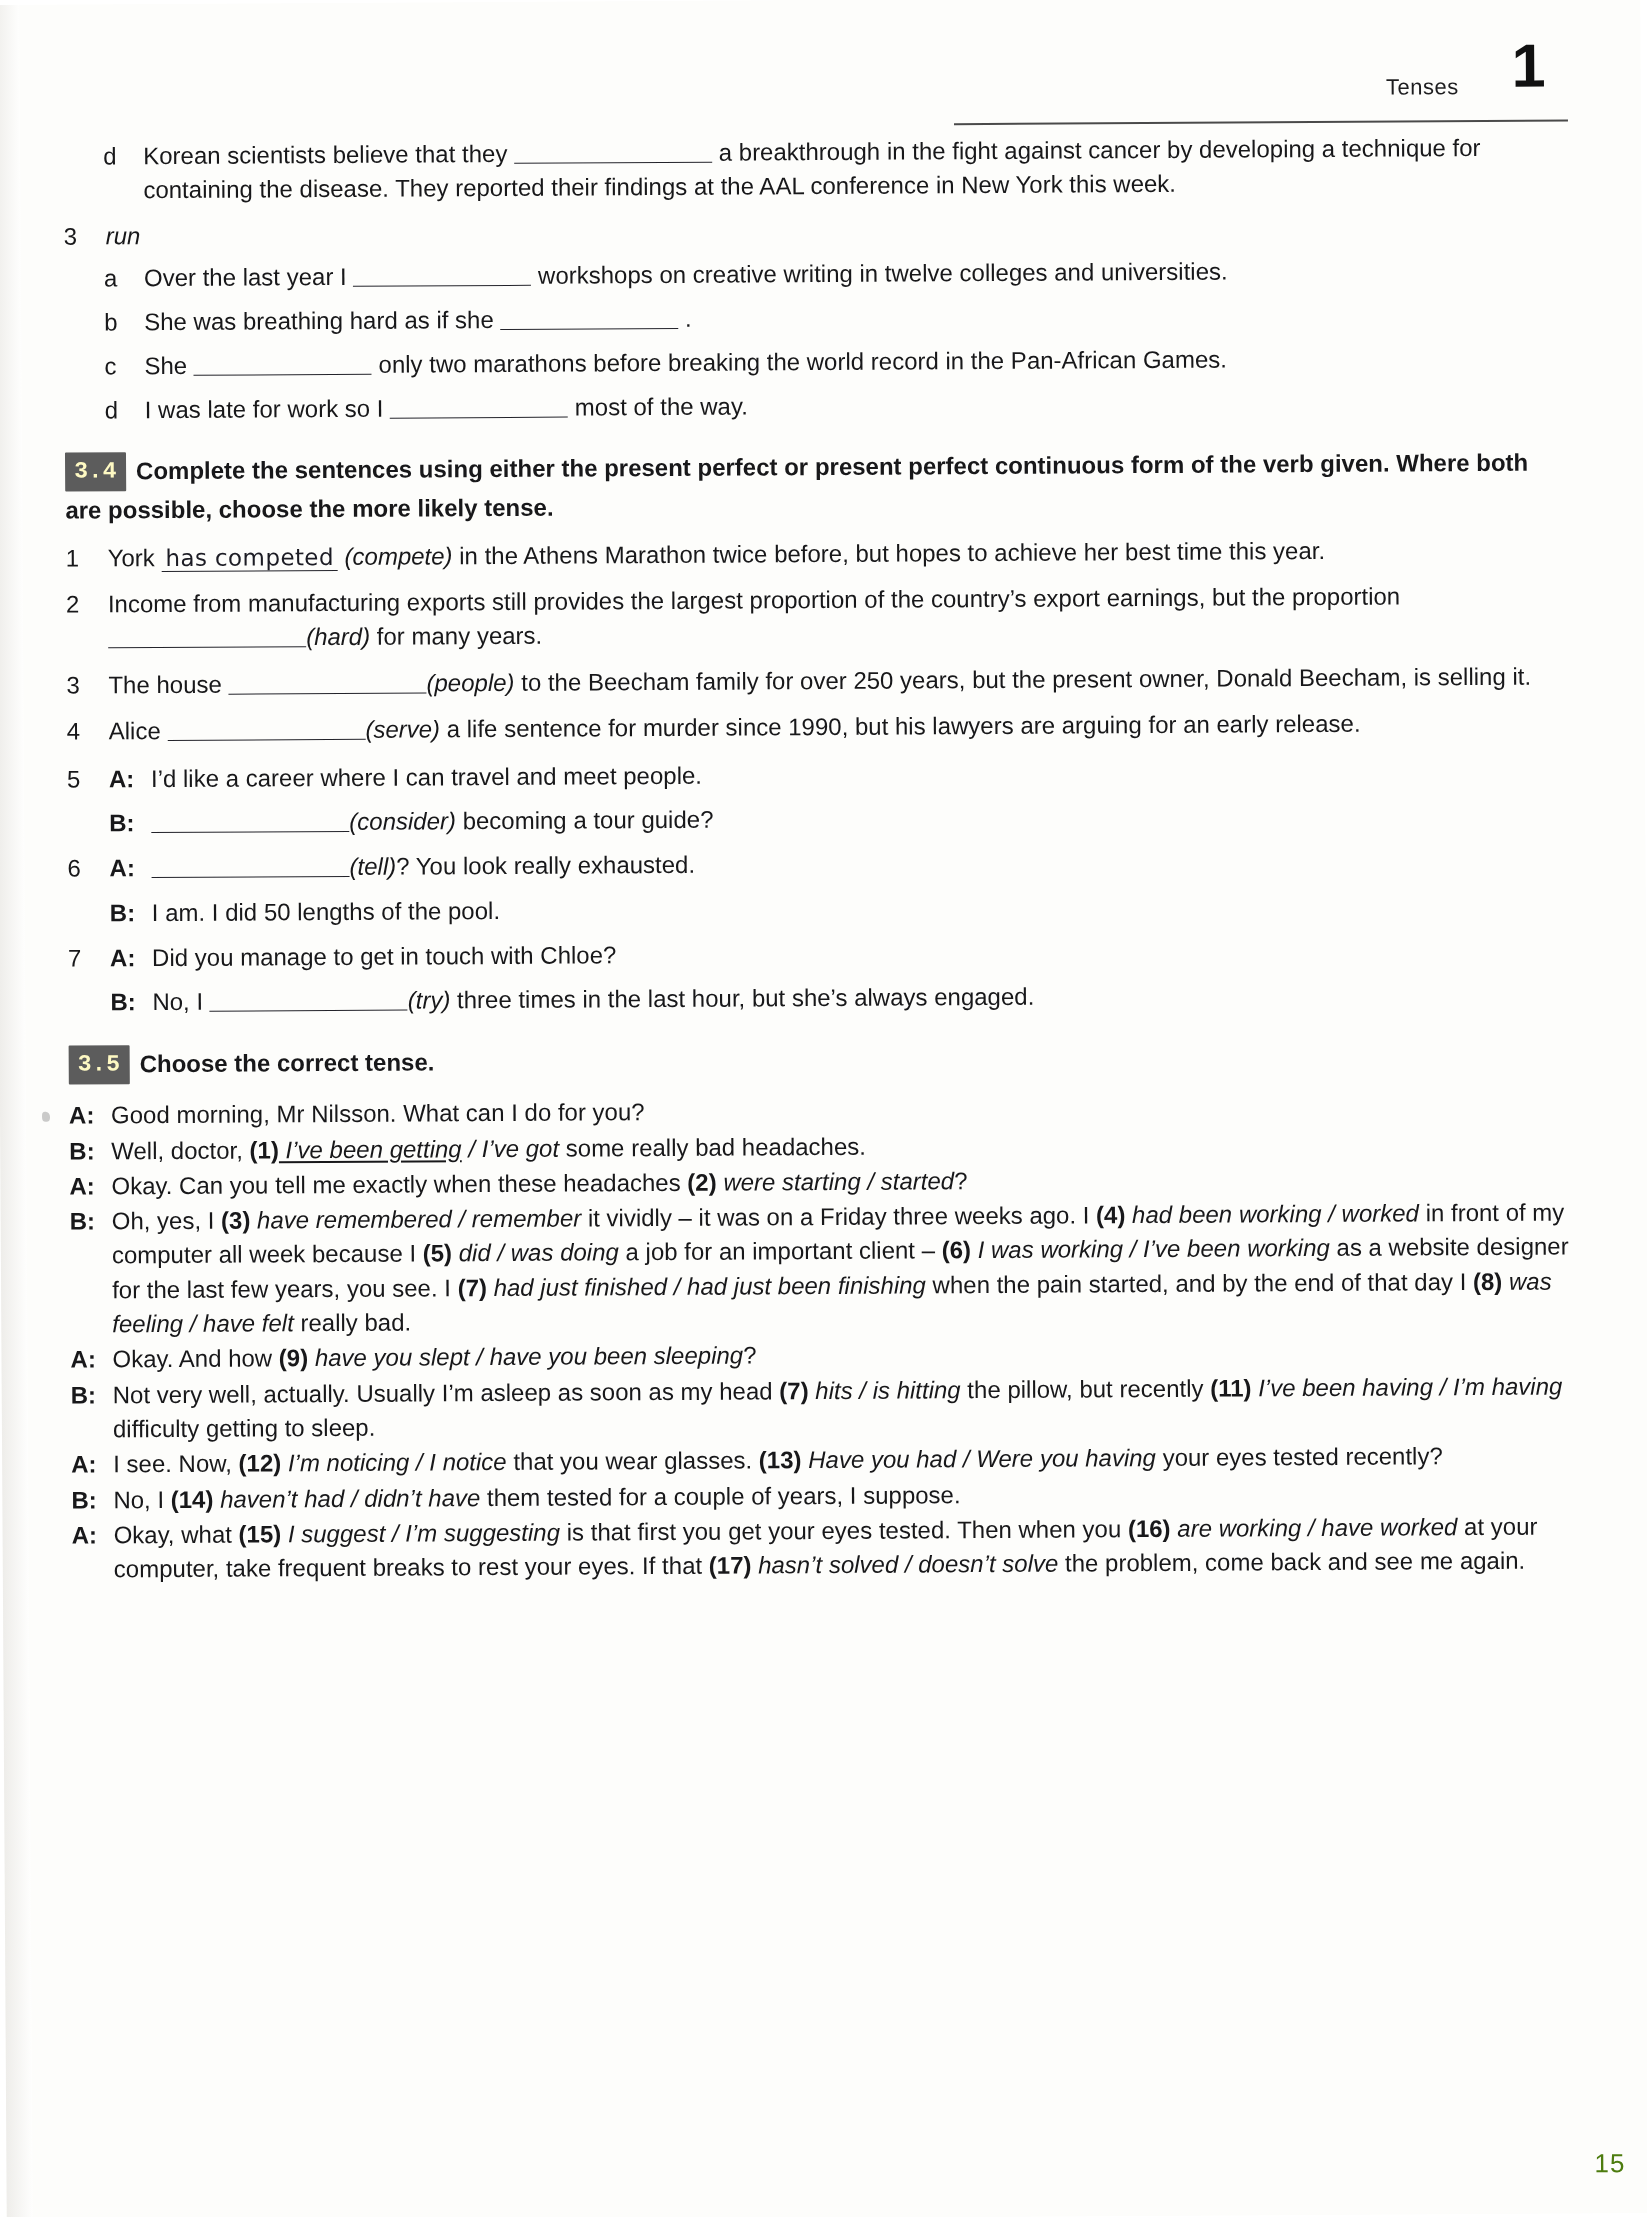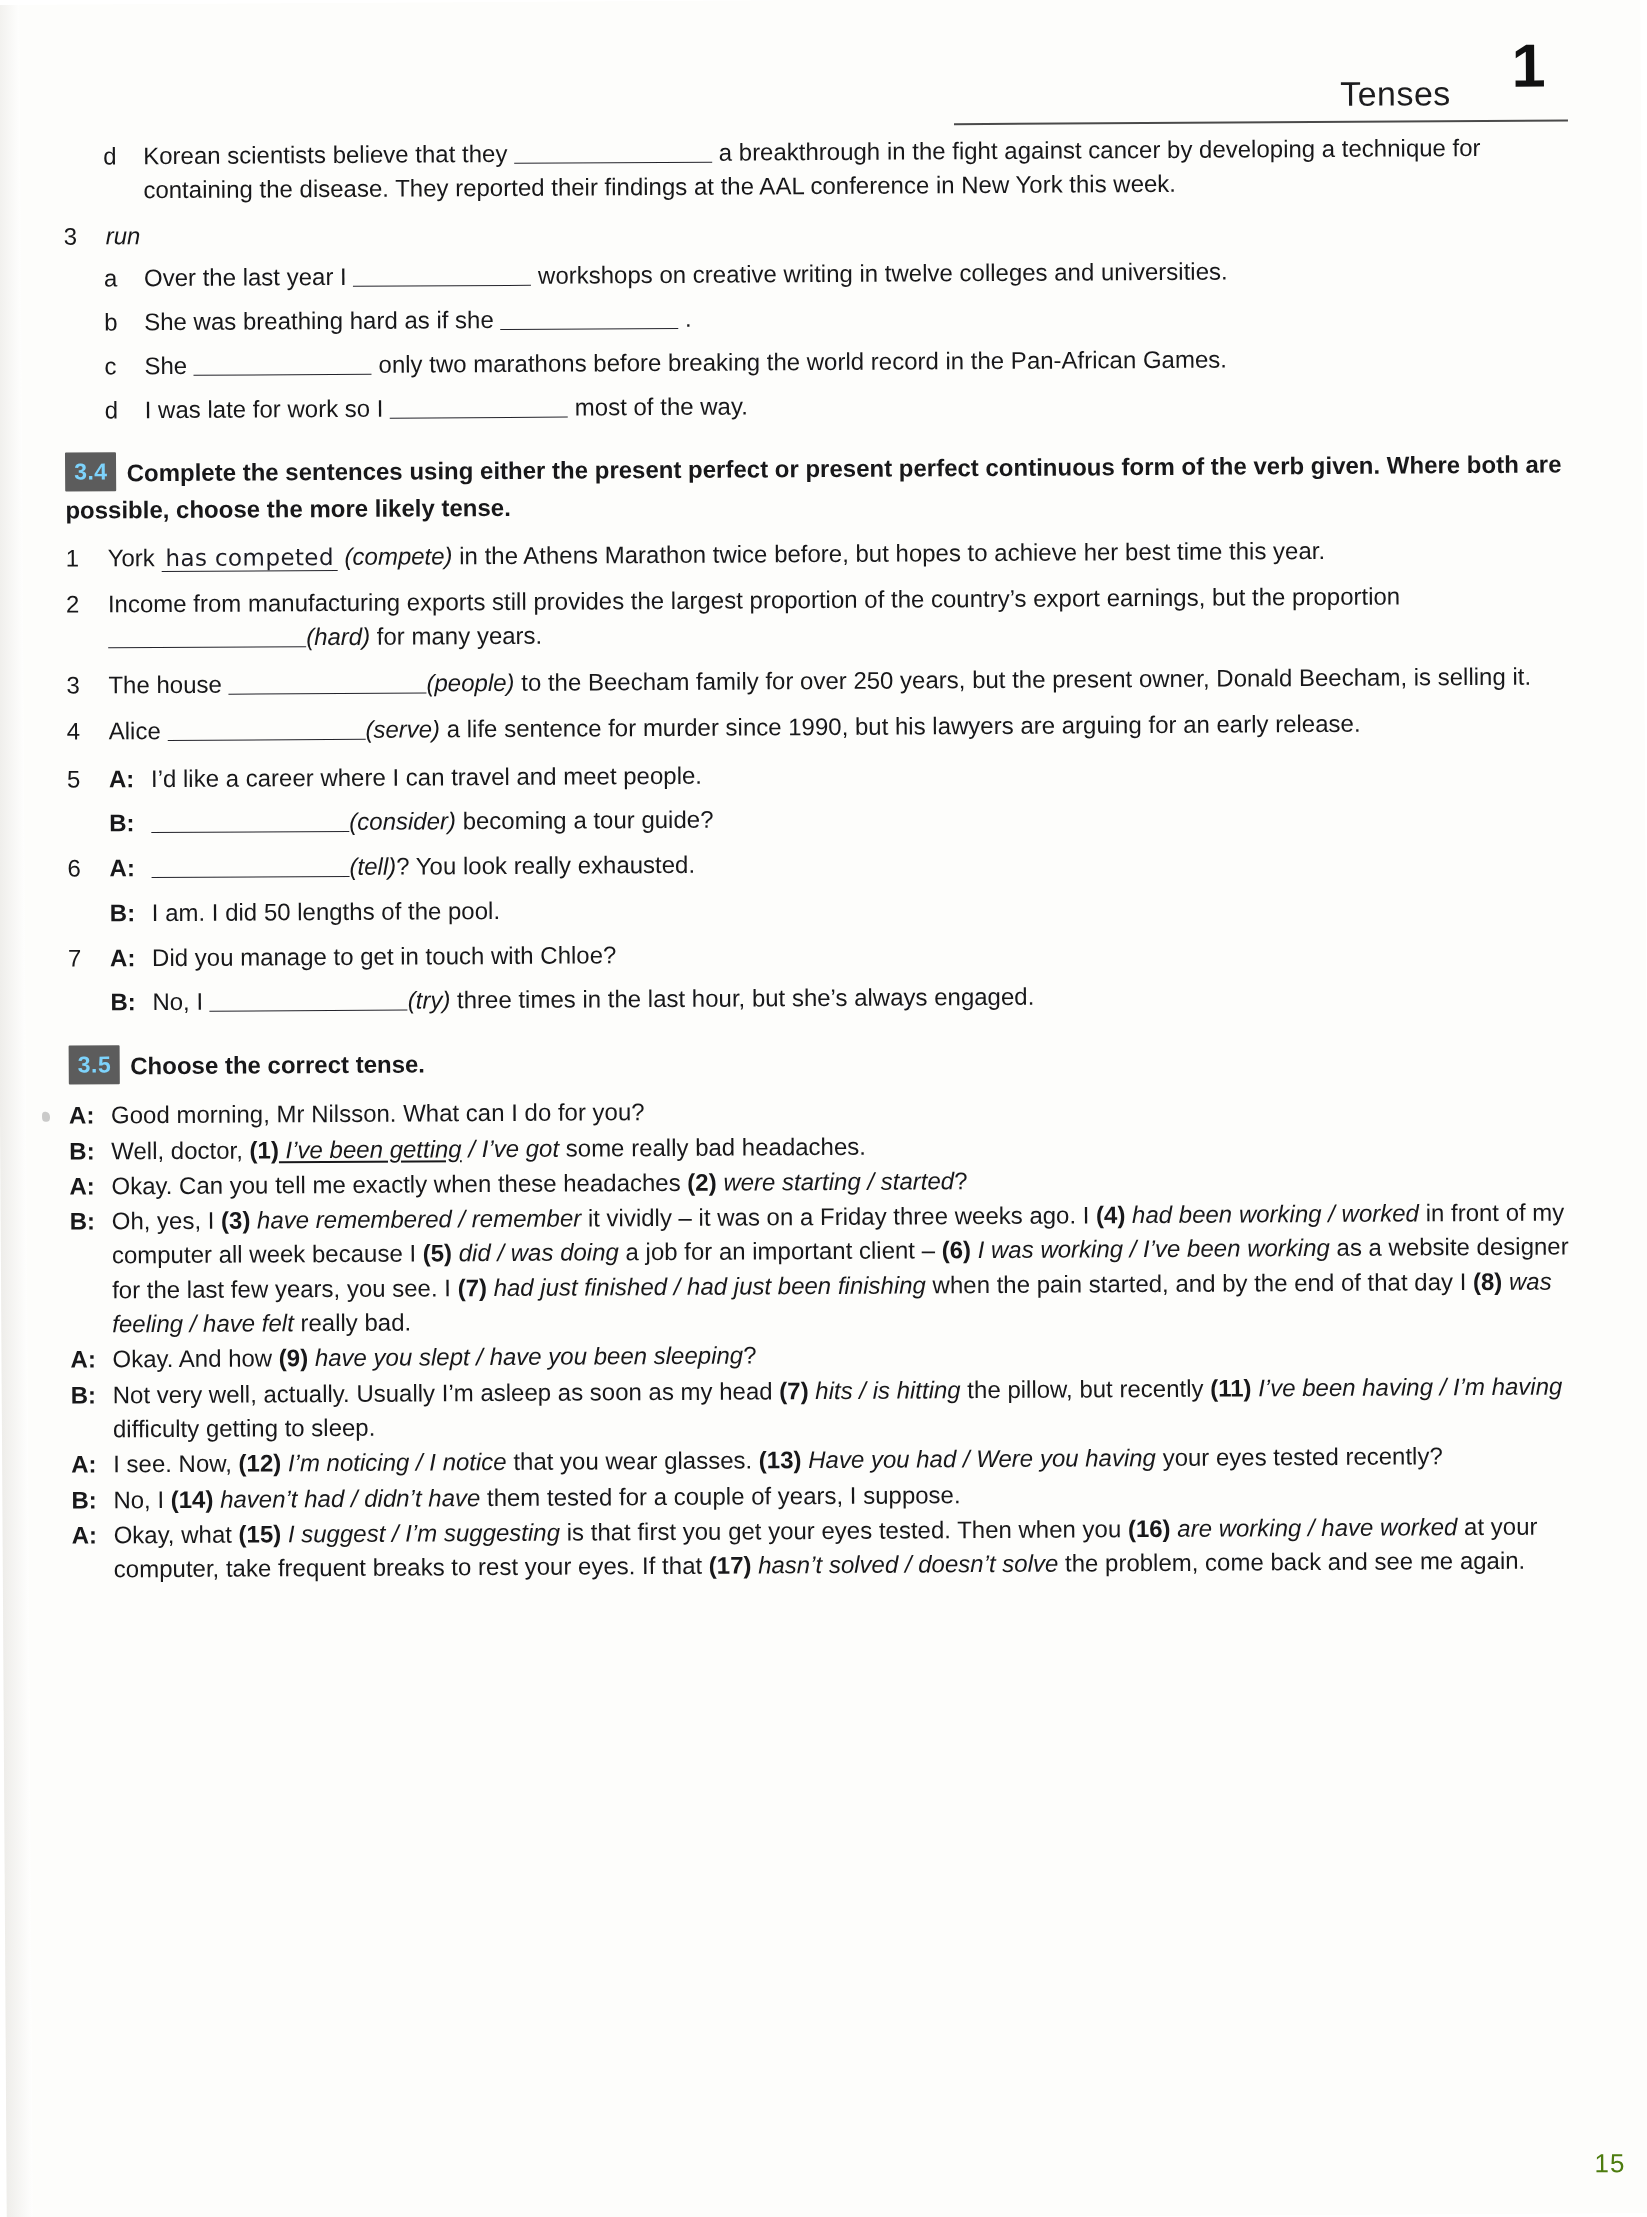--- a/index.html
+++ b/index.html
@@ -39,23 +39,23 @@
   .header-rule {
     position: absolute;
     right: 0;
     top: 94px;
     width: 614px;
     height: 2px;
     background: #4a4a4a;
   }
   .header-label {
     position: absolute;
-    right: 117px;
+    right: 109px;
     top: 48px;
-    font-size: 34px;
+    font-size: 22px;
     letter-spacing: 0.5px;
     color: #1d1d1f;
   }
   .header-num {
     position: absolute;
     right: 22px;
     top: 10px;
     font-size: 61px;
     font-weight: bold;
     color: #111;
@@ -103,29 +103,30 @@
   
   .ex-head {
     margin-top: 26px;
     margin-bottom: 12px;
     font-size: 24px;
     line-height: 1.42;
   }
   .tag {
     display: inline-block;
     background: #5c5c5c;
-    color: #7dd3fc;
+    color: #fef9c3;
     font-weight: bold;
     font-size: 23px;
     padding: 3px 9px 4px 9px;
     margin-right: 10px;
     letter-spacing: 0.5px;
     border-radius: 1px;
     position: relative;
     top: -2px;
+    font-family: Liberation Mono, monospace;
   }
   .ex-head .bd { font-weight: bold; }
 
   
   .dlg-row {
     display: flex;
     font-size: 24px;
     line-height: 1.43;
     margin-bottom: 1px;
   }

